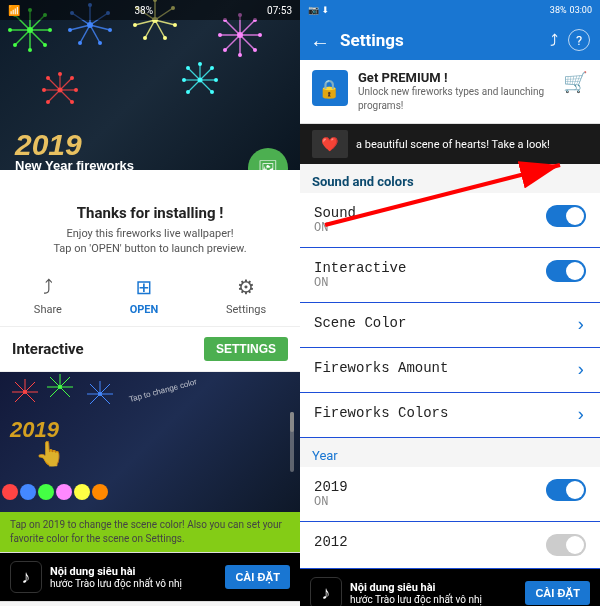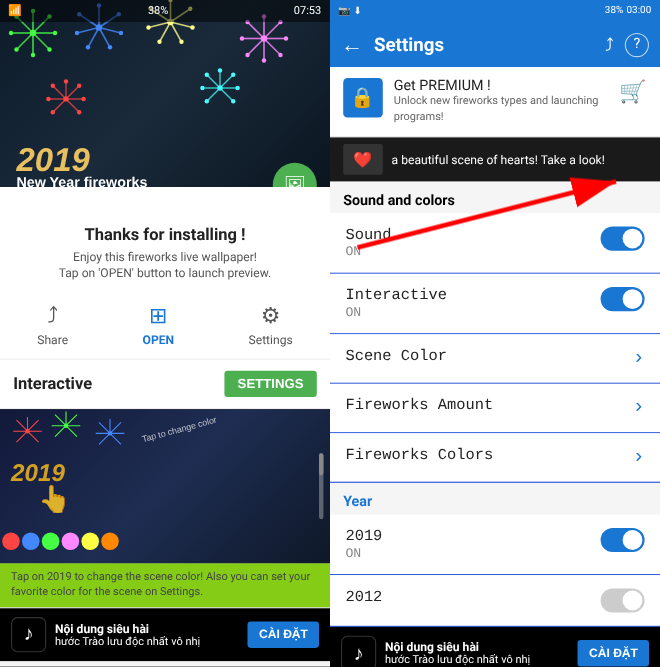--- a/index.html
+++ b/index.html
@@ -296,21 +296,21 @@
       justify-content: center;
       color: white;
       font-size: 18px;
       flex-shrink: 0;
     }
     .premium-text {
       flex: 1;
     }
     .premium-title {
       font-size: 13px;
-      font-weight: normal;
+      font-weight: bold;
       color: #222;
     }
     .premium-sub {
       font-size: 10px;
       color: #666;
       line-height: 1.4;
     }
     .cart-icon {
       color: #1976D2;
       font-size: 20px;
@@ -336,21 +336,21 @@
     }
     .hearts-text {
       color: white;
       font-size: 11px;
     }
 
     .section-header {
       padding: 10px 12px 4px;
       font-size: 13px;
       font-weight: bold;
-      color: #000000;
+      color: #0c4a6e;
     }
 
     .settings-list {
       background: white;
     }
 
     .settings-item {
       display: flex;
       align-items: flex-start;
       padding: 12px 14px;
@@ -387,21 +387,21 @@
       border-radius: 50%;
     }
     .chevron-right {
       color: #1976D2;
       font-size: 18px;
     }
 
     .year-section-header {
       padding: 10px 12px 4px;
       font-size: 13px;
-      font-weight: bold;
+      font-weight: normal;
       color: #1976D2;
     }
 
     .ad-bar-right {
       background: #000;
       display: flex;
       align-items: center;
       padding: 8px 10px;
       gap: 8px;
     }

